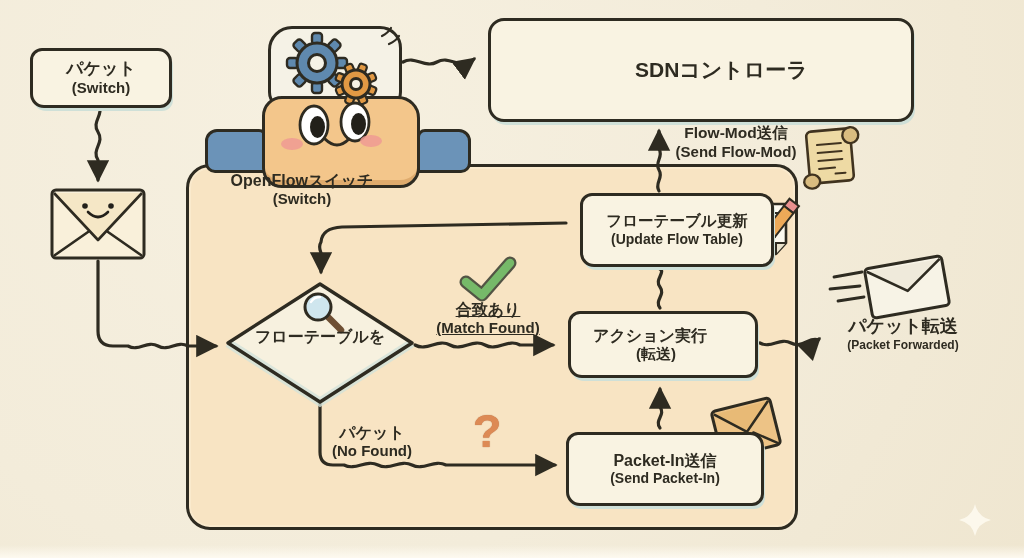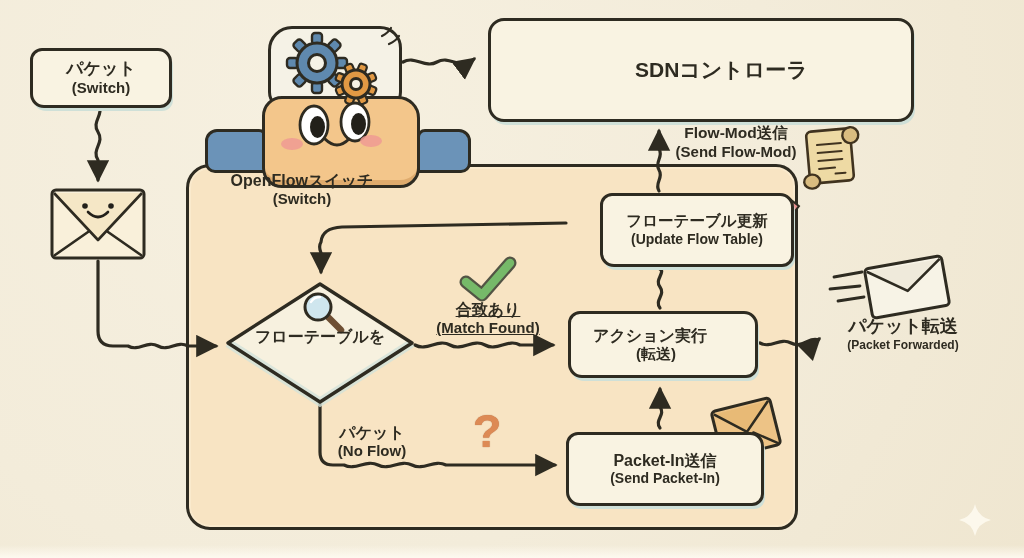--- a/index.html
+++ b/index.html
@@ -227,21 +227,21 @@
 
   <div class="lbl" style="left:186px;top:171px;width:156px;margin-left:38px;">
     <div style="font-size:16px;">OpenFlowスイッチ</div>
     <div style="font-size:15px;">(Switch)</div>
   </div>
 
   <div class="lbl" style="left:240px;top:327px;width:160px;">
     <div style="font-size:16px;">フローテーブルを</div>
   </div>
 
-  <div class="box" style="left:600px;top:193px;width:188px;height:68px;">
+  <div class="box" style="left:580px;top:193px;width:188px;height:68px;">
     <span class="l1" style="font-size:15.5px;">フローテーブル更新</span>
     <span class="l2">(Update Flow Table)</span>
   </div>
 
   <div class="box" style="left:568px;top:311px;width:190px;height:67px;align-items:flex-start;padding-left:22px;box-sizing:border-box;">
     <span class="l1">アクション実行</span>
     <span class="l2" style="font-size:15px;align-self:center;margin-left:-36px;">(転送)</span>
   </div>
 
   <div class="box" style="left:566px;top:432px;width:192px;height:68px;">
@@ -254,21 +254,21 @@
     <div style="font-size:15px;">(Send Flow-Mod)</div>
   </div>
 
   <div class="lbl" style="left:418px;top:300px;width:140px;text-decoration:underline;">
     <div style="font-size:16px;">合致あり</div>
     <div style="font-size:15px;">(Match Found)</div>
   </div>
 
   <div class="lbl" style="left:312px;top:423px;width:120px;">
     <div style="font-size:16px;">パケット</div>
-    <div style="font-size:15px;">(No Flow)</div>
+    <div style="font-size:15px;">(No Found)</div>
   </div>
 
   <div class="qmark">?</div>
 
   <div class="lbl" style="left:805px;top:316px;width:196px;">
     <div style="font-size:18px;">パケット転送</div>
     <div style="font-size:12px;">(Packet Forwarded)</div>
   </div>
 
   <div class="paper-edge"></div>

